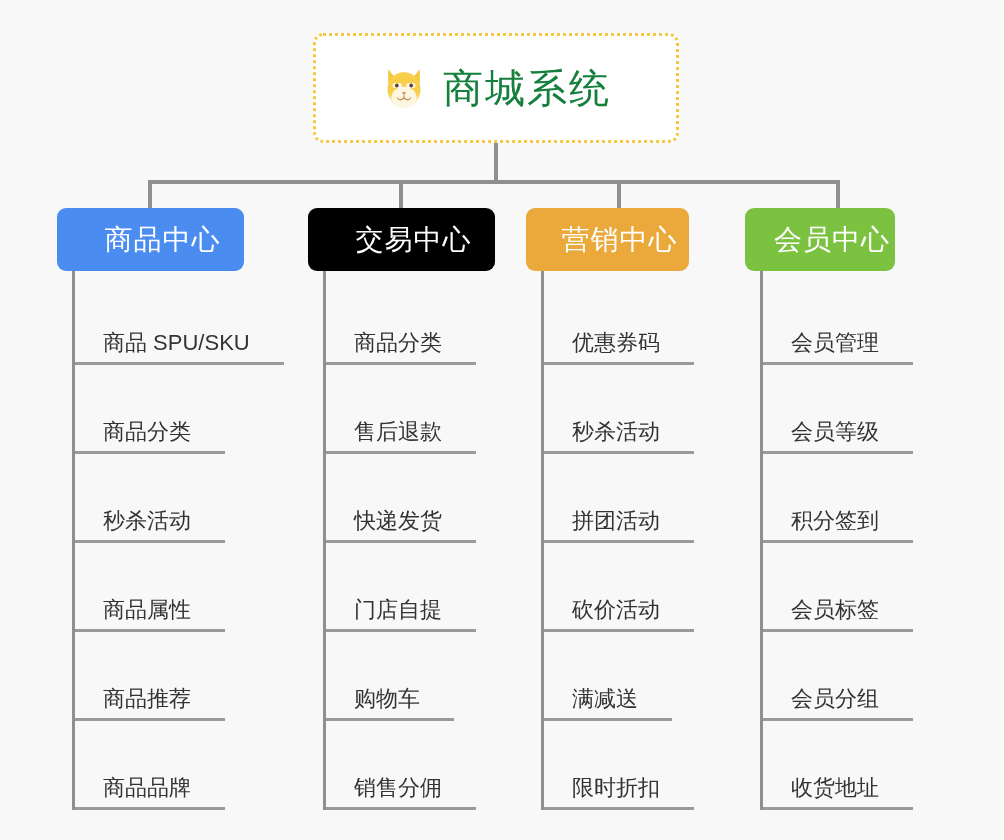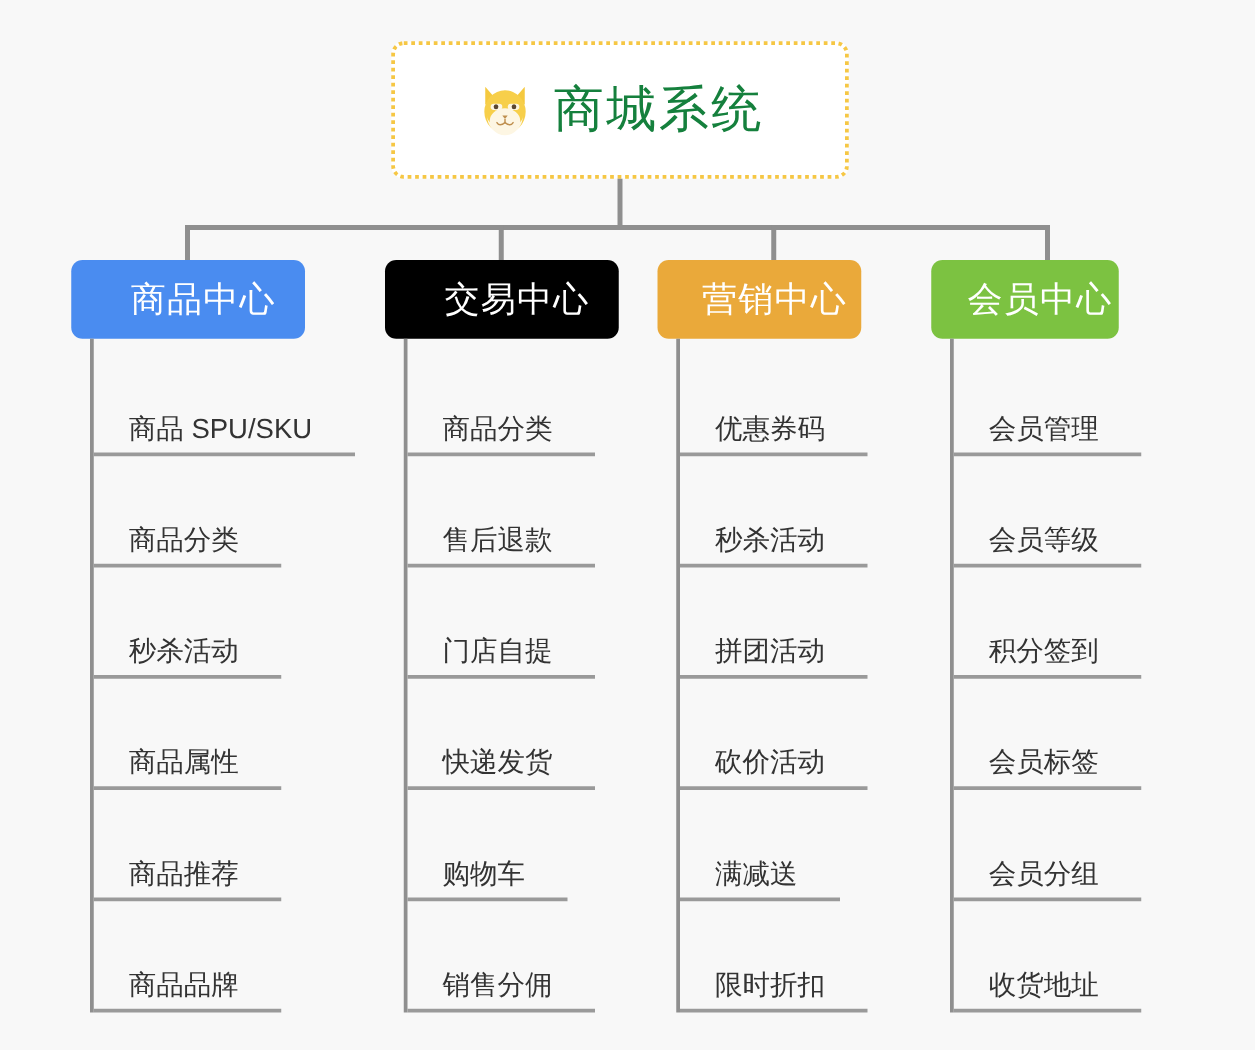--- a/index.html
+++ b/index.html
@@ -152,24 +152,24 @@
     <span>交易中心</span>
   </div>
   <div class="items">
     <div class="item">
         <span class="item-label">商品分类</span>
       </div>
     <div class="item">
         <span class="item-label">售后退款</span>
       </div>
     <div class="item">
+        <span class="item-label">快递发货</span>
+      </div>
+    <div class="item">
         <span class="item-label">门店自提</span>
-      </div>
-    <div class="item">
-        <span class="item-label">快递发货</span>
       </div>
     <div class="item">
         <span class="item-label">购物车</span>
       </div>
     <div class="item">
         <span class="item-label">销售分佣</span>
       </div>
   </div>
 </div>
 

